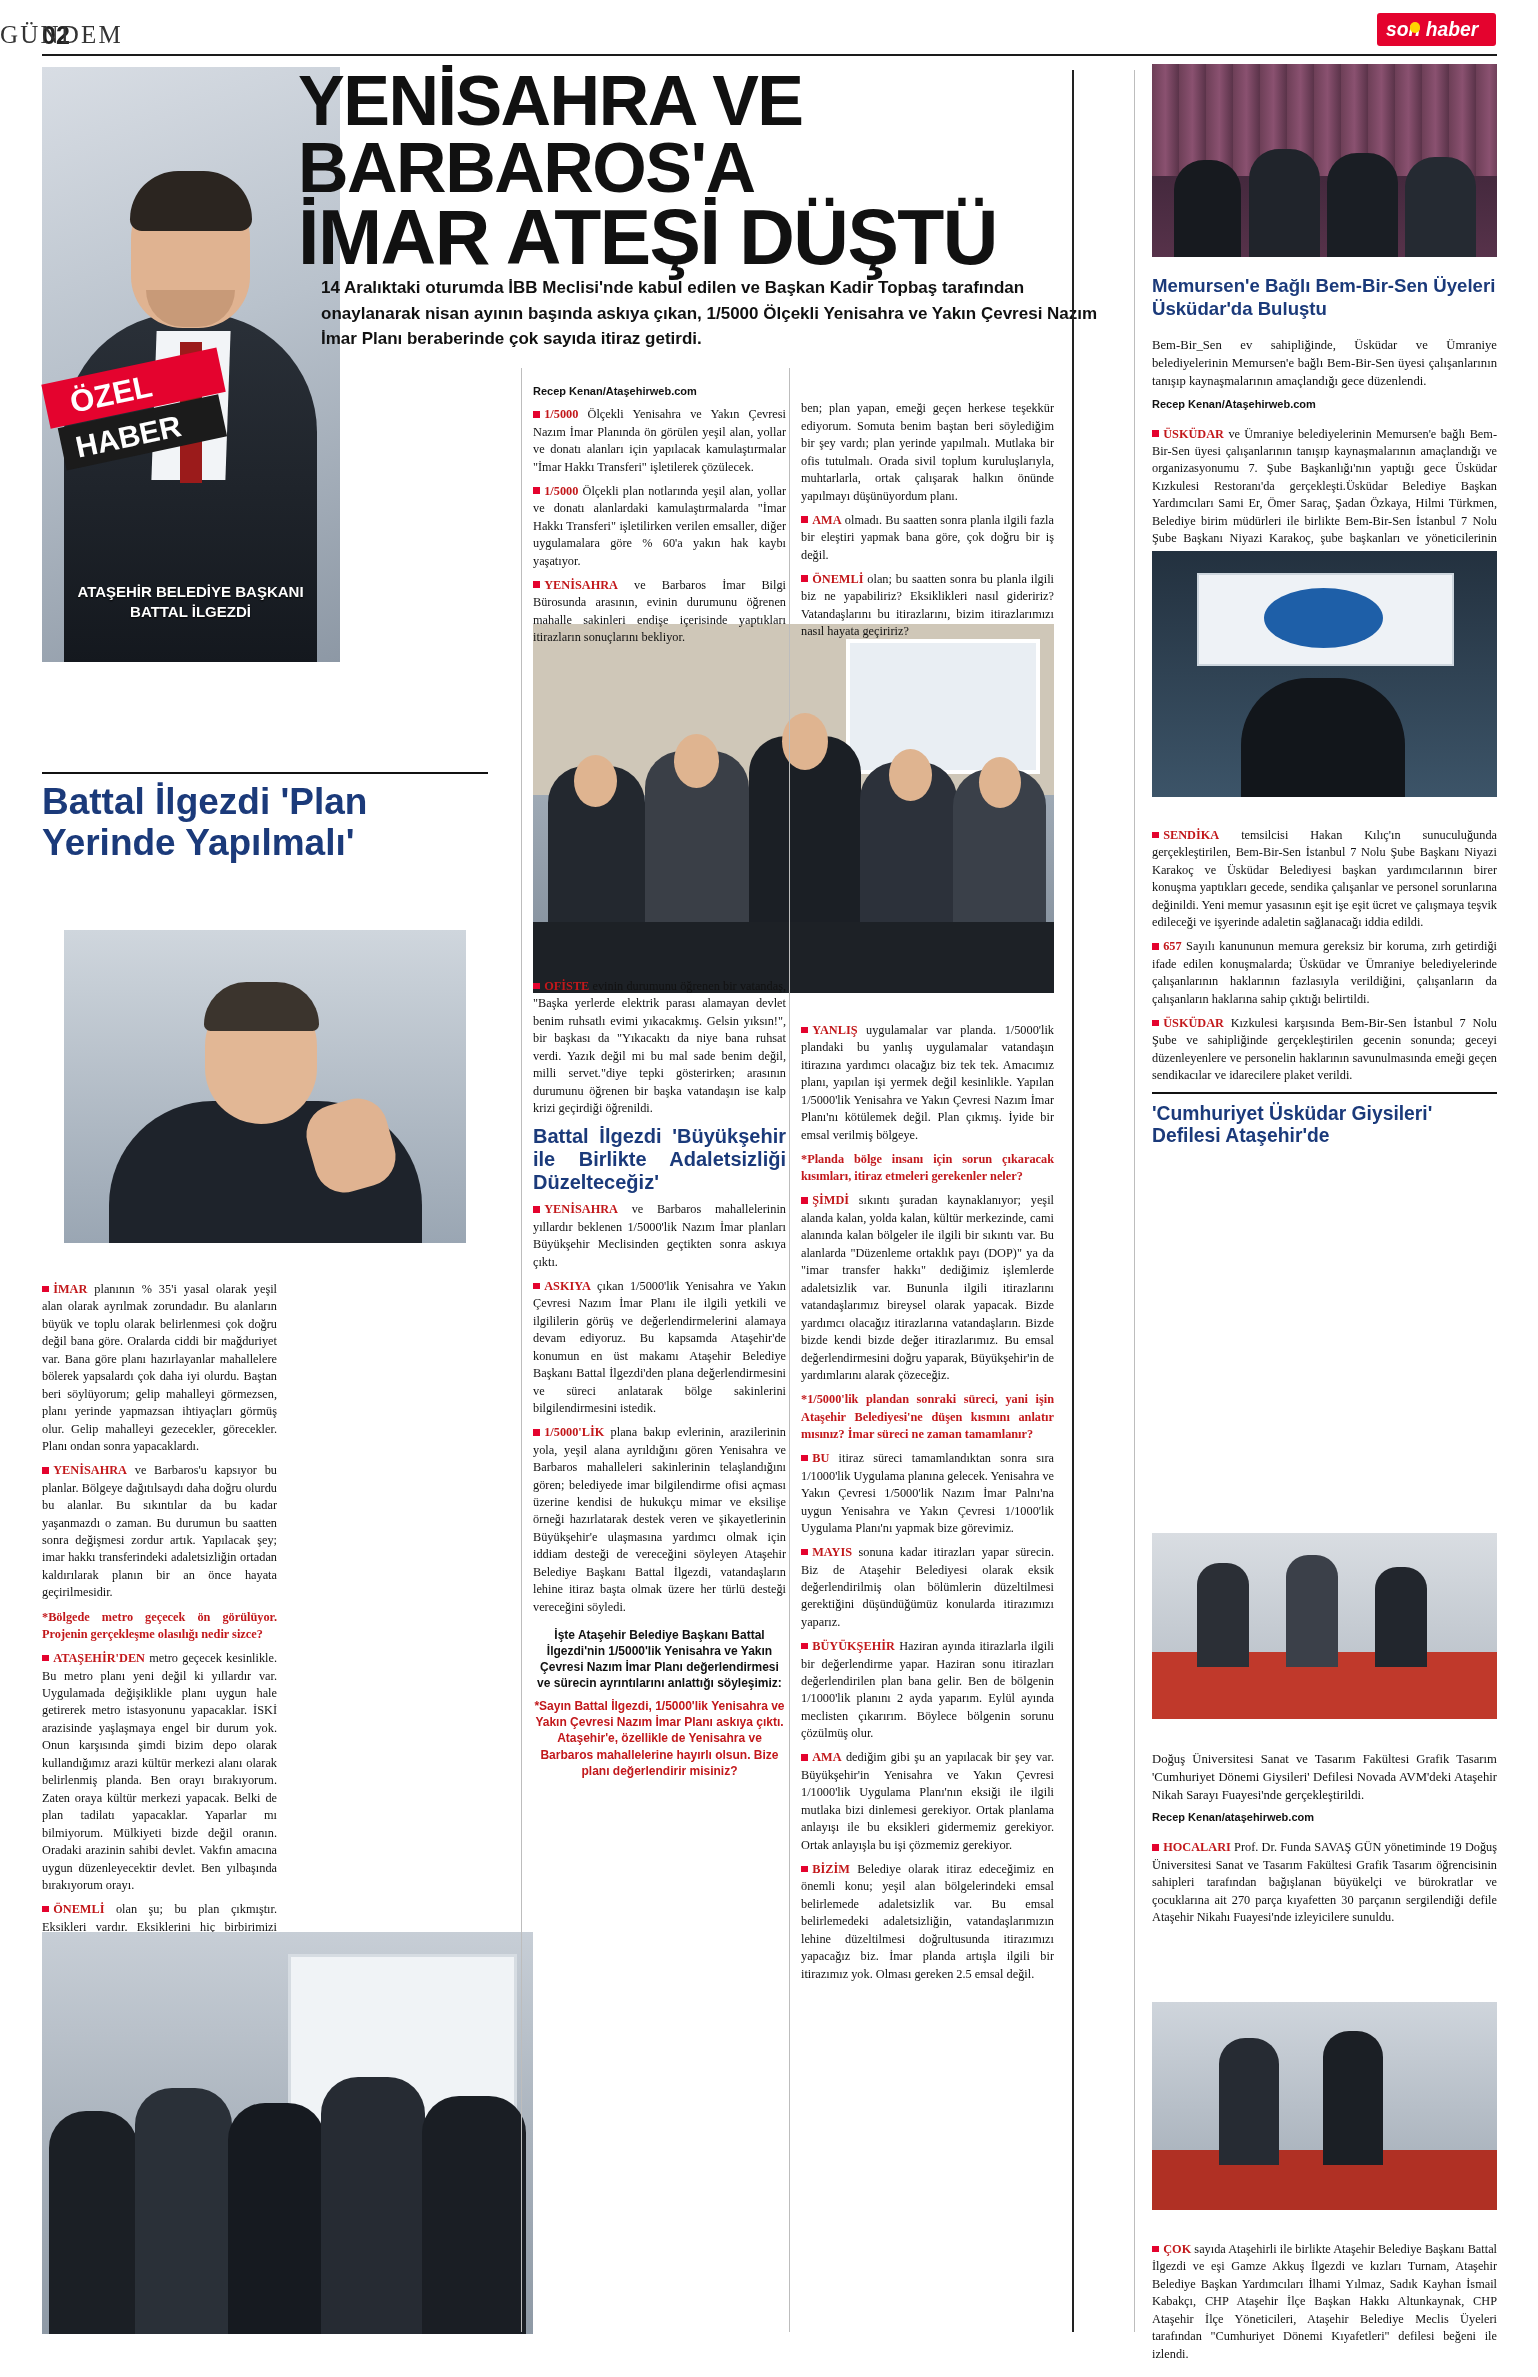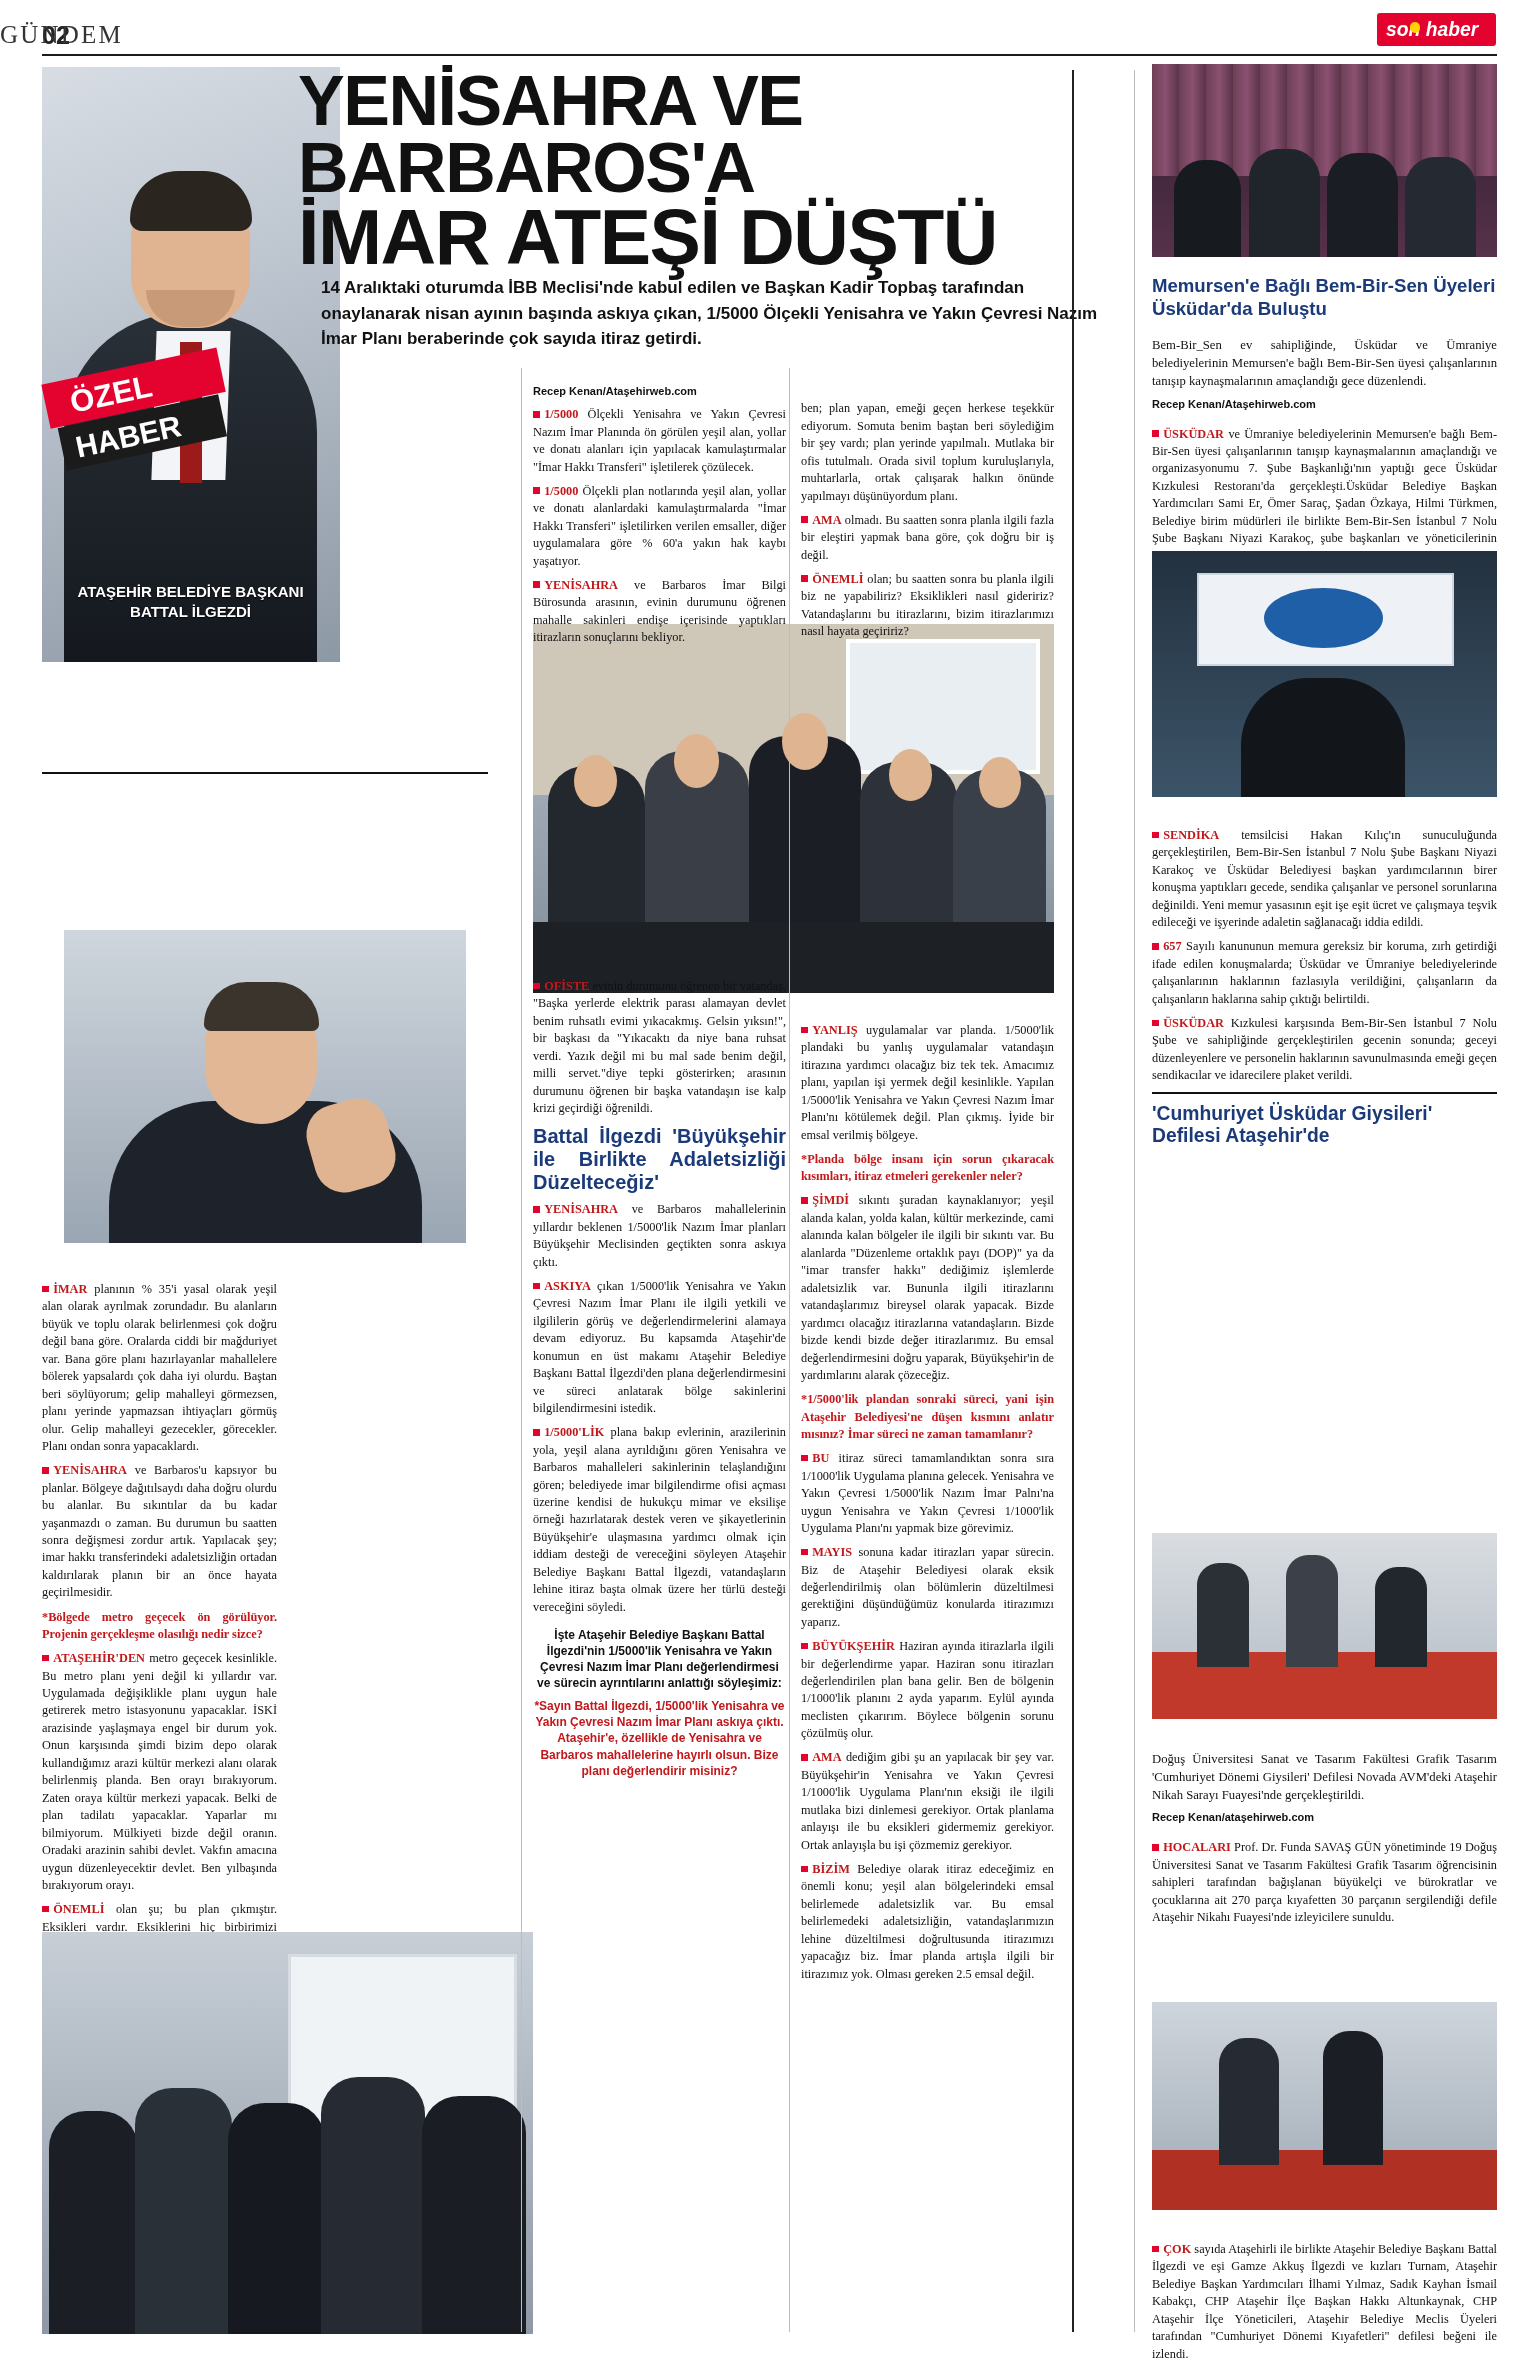--- a/index.html
+++ b/index.html
@@ -187,20 +187,23 @@
     <p><span class="sq"></span><span class="lead">ŞİMDİ</span><span> sıkıntı şuradan kaynaklanıyor; yeşil alanda kalan, yolda kalan, kültür merkezinde, cami alanında kalan bölgeler ile ilgili bir sıkıntı var. Bu alanlarda "Düzenleme ortaklık payı (DOP)" ya da "imar transfer hakkı" dediğimiz işlemlerde adaletsizlik var. Bununla ilgili itirazlarını vatandaşlarımız bireysel olarak yapacak. Bizde yardımcı olacağız itirazlarına vatandaşların. Bizde bizde kendi bizde değer itirazlarımız. Bu emsal değerlendirmesini doğru yaparak, Büyükşehir'in de yardımlarını alarak çözeceğiz.</span></p>
     <p class="redpara">*1/5000'lik plandan sonraki süreci, yani işin Ataşehir Belediyesi'ne düşen kısmını anlatır mısınız? İmar süreci ne zaman tamamlanır?</p>
     <p><span class="sq"></span><span class="lead">BU</span><span> itiraz süreci tamamlandıktan sonra sıra 1/1000'lik Uygulama planına gelecek. Yenisahra ve Yakın Çevresi 1/5000'lik Nazım İmar Palnı'na uygun Yenisahra ve Yakın Çevresi 1/1000'lik Uygulama Planı'nı yapmak bize görevimiz.</span></p>
     <p><span class="sq"></span><span class="lead">MAYIS</span><span> sonuna kadar itirazları yapar sürecin. Biz de Ataşehir Belediyesi olarak eksik değerlendirilmiş olan bölümlerin düzeltilmesi gerektiğini düşündüğümüz konularda itirazımızı yaparız.</span></p>
     <p><span class="sq"></span><span class="lead">BÜYÜKŞEHİR</span><span> Haziran ayında itirazlarla ilgili bir değerlendirme yapar. Haziran sonu itirazları değerlendirilen plan bana gelir. Ben de bölgenin 1/1000'lik planını 2 ayda yaparım. Eylül ayında meclisten çıkarırım. Böylece bölgenin sorunu çözülmüş olur.</span></p>
     <p><span class="sq"></span><span class="lead">AMA</span><span> dediğim gibi şu an yapılacak bir şey var. Büyükşehir'in Yenisahra ve Yakın Çevresi 1/1000'lik Uygulama Planı'nın eksiği ile ilgili mutlaka bizi dinlemesi gerekiyor. Ortak planlama anlayışı ile bu eksikleri gidermemiz gerekiyor. Ortak anlayışla bu işi çözmemiz gerekiyor.</span></p>
     <p><span class="sq"></span><span class="lead">BİZİM</span><span> Belediye olarak itiraz edeceğimiz en önemli konu; yeşil alan bölgelerindeki emsal belirlemede adaletsizlik var. Bu emsal belirlemedeki adaletsizliğin, vatandaşlarımızın lehine düzeltilmesi doğrultusunda itirazımızı yapacağız biz. İmar planda artışla ilgili bir itirazımız yok. Olması gereken 2.5 emsal değil.</span></p>
   </div>
 
   <div class="feature-rule"></div>
+  <div class="feature">
+    <h2>Battal İlgezdi 'Plan Yerinde Yapılmalı'</h2>
+  </div>
   <div class="ilgezdi-photo">
     <div class="bd"></div>
     <div class="hd"></div>
     <div class="hr"></div>
     <div class="hand"></div>
   </div>
 
   <div class="body-col" style="position:absolute;left:42px;top:1265px;width:235px;">
     <p><span class="sq"></span><span class="lead">İMAR</span><span> planının % 35'i yasal olarak yeşil alan olarak ayrılmak zorundadır. Bu alanların büyük ve toplu olarak belirlenmesi çok doğru değil bana göre. Oralarda ciddi bir mağduriyet var. Bana göre planı hazırlayanlar mahallelere bölerek yapsalardı çok daha iyi olurdu. Baştan beri söylüyorum; gelip mahalleyi görmezsen, planı yerinde yapmazsan ihtiyaçları görmüş olur. Gelip mahalleyi gezecekler, görecekler. Planı ondan sonra yapacaklardı.</span></p>
     <p><span class="sq"></span><span class="lead">YENİSAHRA</span><span> ve Barbaros'u kapsıyor bu planlar. Bölgeye dağıtılsaydı daha doğru olurdu bu alanlar. Bu sıkıntılar da bu kadar yaşanmazdı o zaman. Bu durumun bu saatten sonra değişmesi zordur artık. Yapılacak şey; imar hakkı transferindeki adaletsizliğin ortadan kaldırılarak planın bir an önce hayata geçirilmesidir.</span></p>

